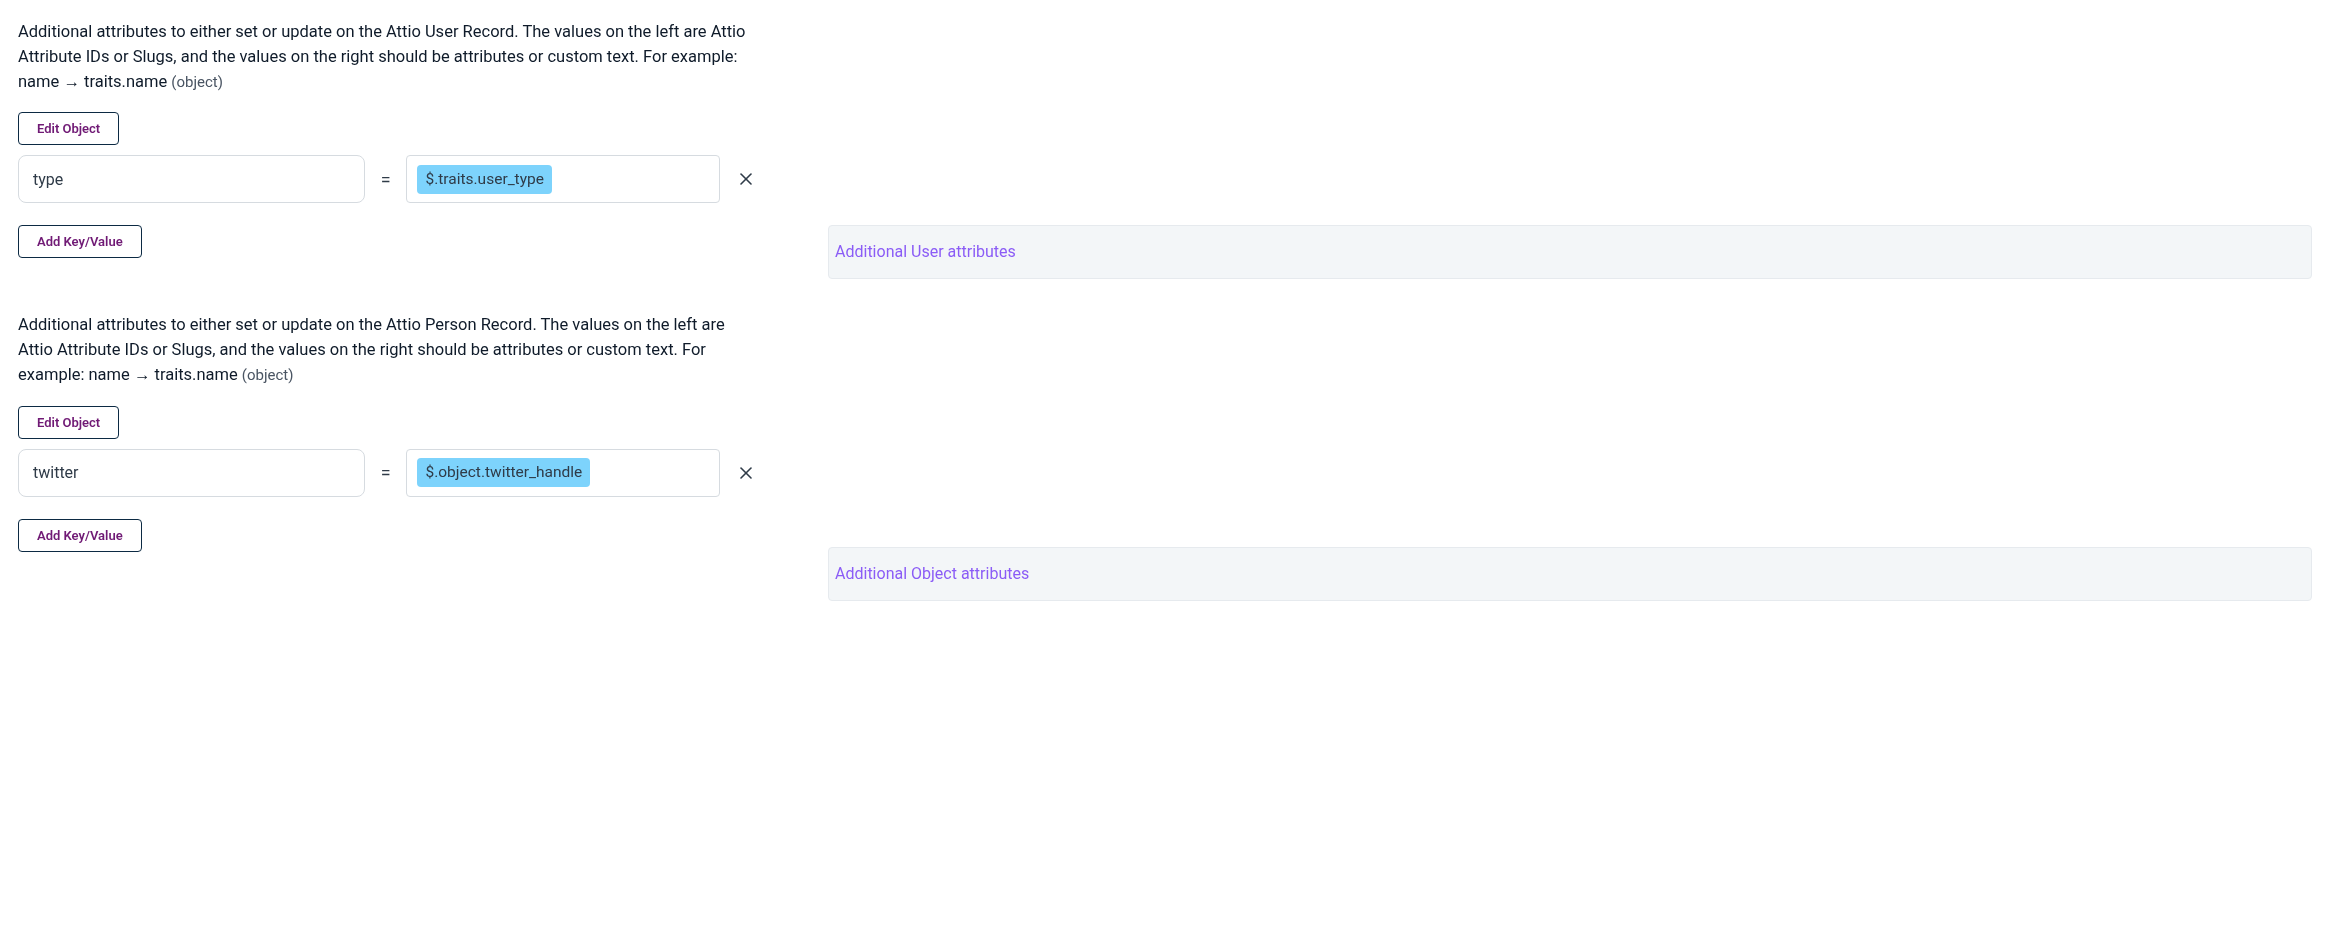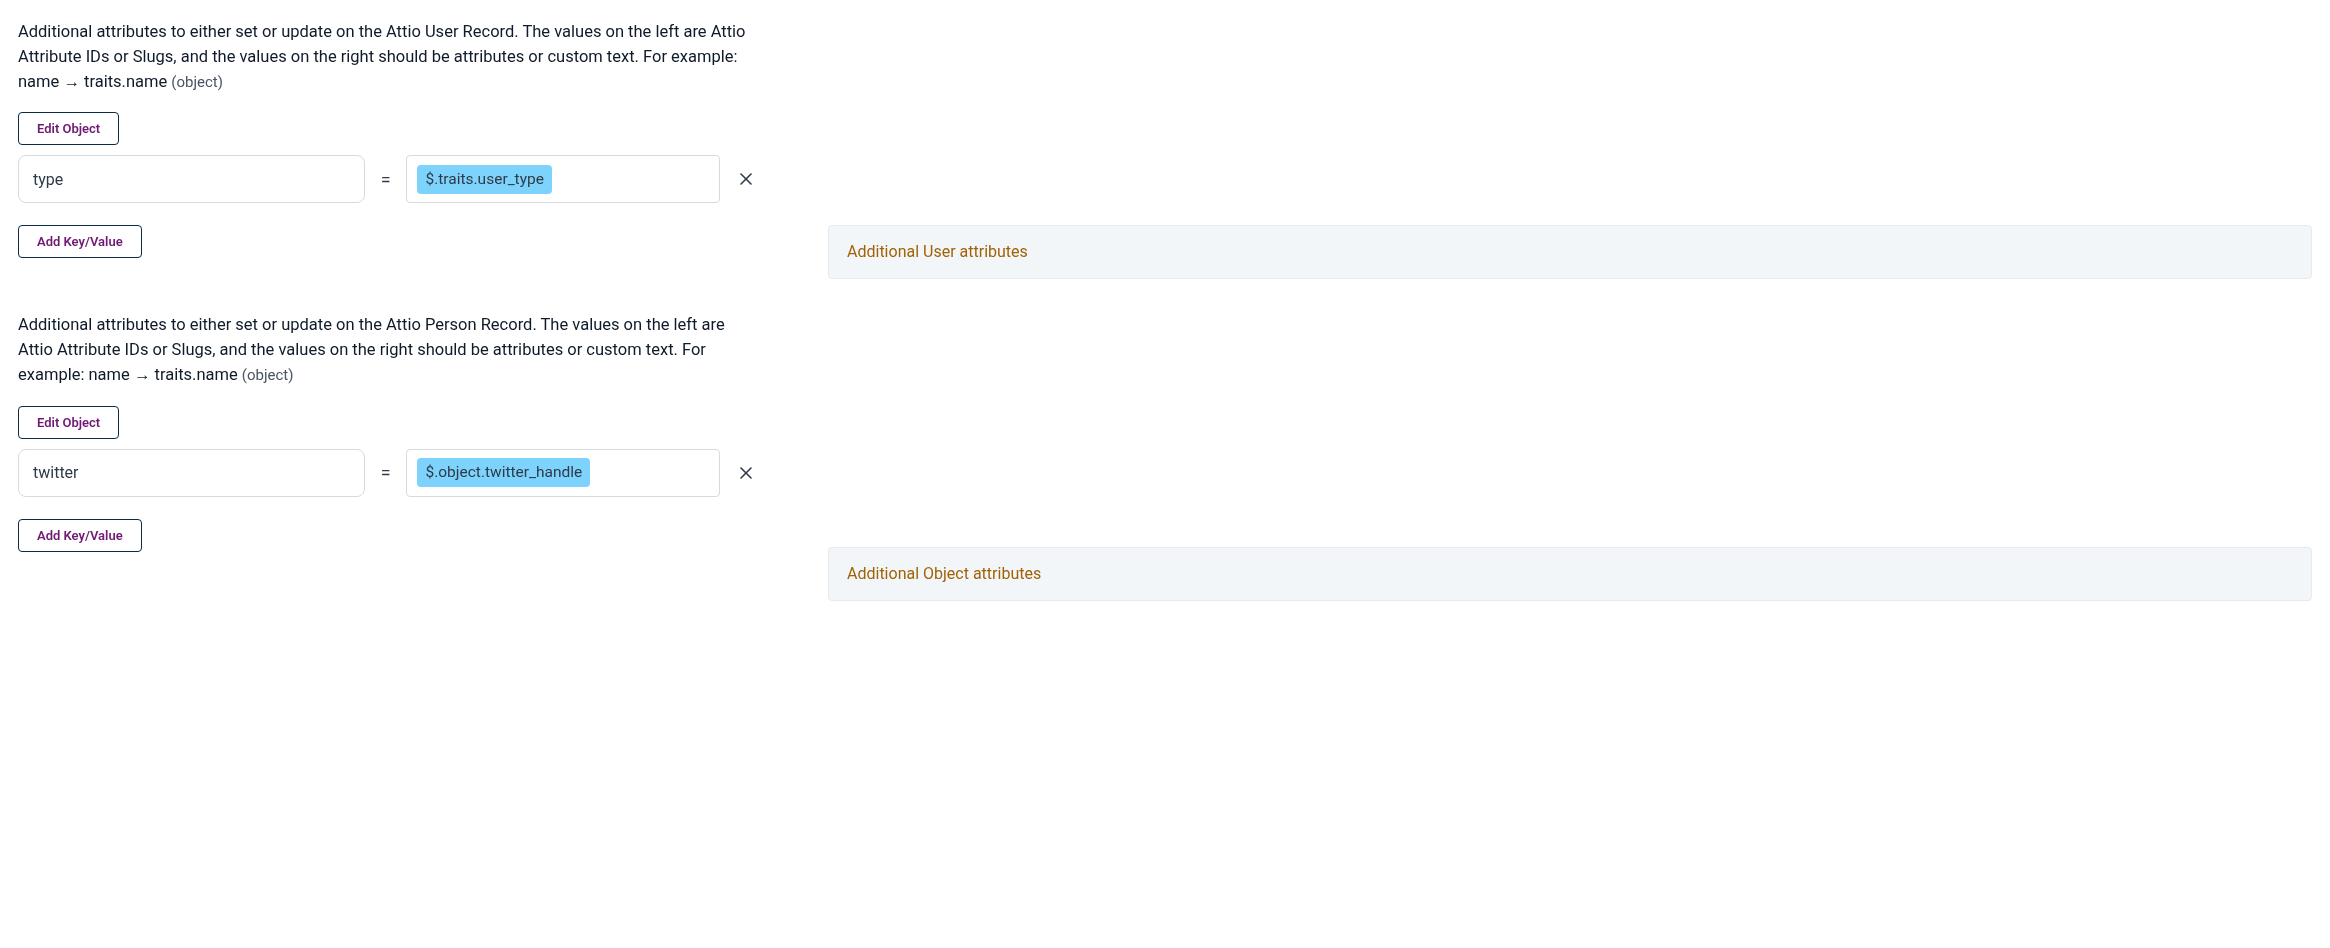--- a/index.html
+++ b/index.html
@@ -117,22 +117,22 @@
     color: #2f3b48;
   }
   .remove-btn svg {
     width: 16px;
     height: 16px;
   }
   .right-label {
     background: #f3f6f8;
     border: 1px solid #e6eaee;
     border-radius: 4px;
-    padding: 14px 18px;
-    color: #a16207;
+    padding: 14px 6px;
+    color: #8b5cf6;
     font-size: 16px;
     margin-bottom: 268px;
   }
   .right-label:last-child {
     margin-bottom: 0;
   }
 </style>
 </head>
 <body>
 

